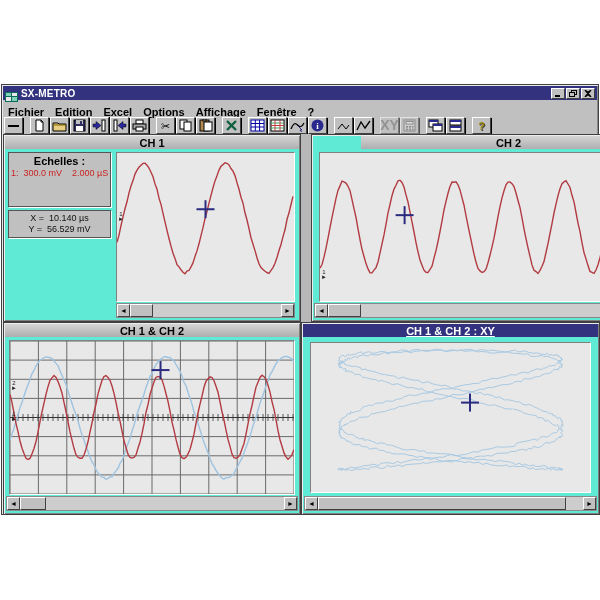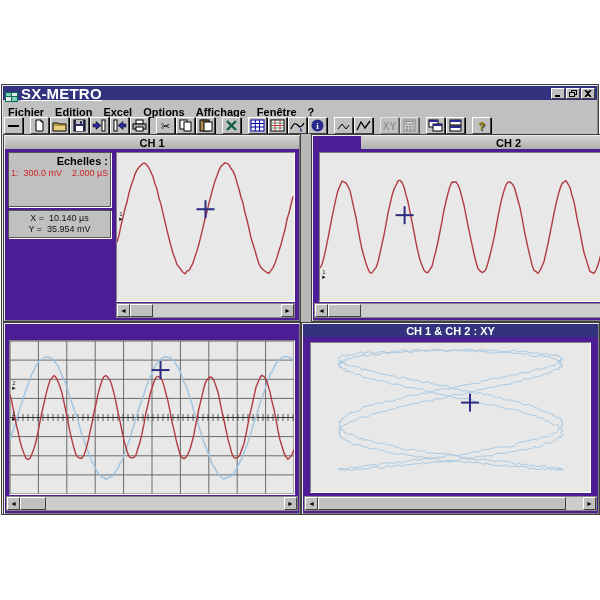--- a/index.html
+++ b/index.html
@@ -3,52 +3,52 @@
 <meta charset="utf-8">
 <style>
   html,body{margin:0;padding:0;}
   body{width:600px;height:600px;background:#ffffff;position:relative;overflow:hidden;
        font-family:"Liberation Sans",sans-serif;-webkit-font-smoothing:none;}
   .app{position:absolute;left:1px;top:84px;width:596px;height:429px;background:#c0c0c0;
        border:1px solid #404040;box-shadow:inset 1px 1px 0 #eaeaea, inset -1px -1px 0 #8a8a8a;}
   
   .titlebar{height:14px;background:#32327e;display:flex;align-items:center;padding:0 2px;margin:1px;}
   .title-icon{width:13px;height:10px;margin-right:3px;flex:0 0 auto;}
-  .title-text{flex:1;color:#fff;font-weight:bold;font-size:15px;line-height:11px;letter-spacing:.2px;white-space:nowrap;text-decoration:underline;}
+  .title-text{flex:1;color:#fff;font-weight:bold;font-size:10px;line-height:11px;letter-spacing:.2px;white-space:nowrap;}
   .win-btn{width:14px;height:11px;background:#c0c0c0;border:1px solid;border-color:#fff #404040 #404040 #fff;
            margin-left:1px;padding:0;display:flex;align-items:center;justify-content:center;}
   .win-btn svg{display:block;}
   
   .menubar{height:14px;display:flex;align-items:center;padding:0 6px;font-size:11px;font-weight:bold;}
   .menu-item{margin-right:11px;color:#000;white-space:pre;margin-top:7px;}
   .menu-item u{text-underline-offset:1px;}
   
   .toolbar{height:20px;display:flex;align-items:center;padding:0 2px 2px 2px;}
   .tbtn{width:19px;height:17px;background:#c0c0c0;border:1px solid;border-color:#fff #404040 #404040 #fff;
         box-shadow:1px 1px 0 #000;margin-right:1px;padding:0;display:flex;align-items:center;justify-content:center;}
   .tbtn.group{margin-left:6px;}
   .tbtn.disabled{filter:grayscale(1);opacity:.55;}
   .tbtn svg{display:block;}
   
   .mdi{position:absolute;left:1px;right:1px;top:49px;bottom:1px;background:#b8b8b8;}
-  .child{position:absolute;background:#4c1d95;border:1px solid #404040;
+  .child{position:absolute;background:#5eead4;border:1px solid #404040;
          box-shadow:inset 1px 1px 0 #ededed, inset -1px -1px 0 #808080;}
   .ctitle{height:13px;margin:1px 1px 0 1px;display:flex;align-items:center;justify-content:center;
           font-size:11px;font-weight:bold;background:linear-gradient(#d4d4d4,#aeaeae);color:#000;white-space:pre;}
   .child.active .ctitle{background:#32327e;color:#fff;}
-  .child.active .ctitle span{}
+  .child.active .ctitle span{text-decoration:underline;}
   .cbody{position:absolute;left:2px;right:2px;top:15px;bottom:2px;}
   .plot{position:absolute;background:#e8e8e8;border:1px solid;border-color:#808080 #ffffff #ffffff #808080;overflow:hidden;}
   .plot svg{position:absolute;left:0;top:0;}
   .marker{position:absolute;left:1px;display:flex;flex-direction:column;align-items:center;
           font-size:6px;line-height:5px;color:#222;pointer-events:none;}
   
   .sidebar{position:absolute;left:2px;top:2px;width:103px;}
   .infobox{border:1px solid #555;box-shadow:1px 1px 0 #fff;padding:2px 2px;margin-bottom:3px;background:#c0c0c0;}
-  .scales-label{font-size:11px;font-weight:bold;text-align:right;color:#000;}
+  .scales-label{font-size:11px;font-weight:bold;text-align:center;color:#000;}
   .scales-value{font-size:9px;color:#cc2222;white-space:pre;margin-top:1px;}
   .readout{font-size:9px;color:#111;white-space:pre;line-height:11px;text-align:center;}
   .spacer28{height:26px;}
   
   .sbar{position:absolute;height:13px;background:#cdcdcd;border:1px solid #888;display:flex;align-items:stretch;}
   .sb-btn{width:13px;flex:0 0 auto;background:#c0c0c0;border:1px solid;border-color:#fff #404040 #404040 #fff;
           padding:0;font-size:7px;line-height:9px;color:#000;display:flex;align-items:center;justify-content:center;}
   .sb-track{flex:1;position:relative;}
   .sb-thumb{position:absolute;top:0;bottom:0;background:#c0c0c0;border:1px solid;border-color:#fff #404040 #404040 #fff;}
 </style>
@@ -232,21 +232,21 @@
         </span>
       </button>
       <button class="tbtn">
         <span>
           <svg width="15" height="13" viewBox="0 0 15 13">
             <path d="M1 11 L5 3 L9 9 L14 2" fill="none" stroke="#000" stroke-width="1.3"></path>
           </svg>
         </span>
       </button>
       <button class="tbtn group disabled">
-        <span><span style="font-size:10px;font-weight:bold;color:#707070;">XY</span></span>
+        <span><span style="font-size:14px;font-weight:bold;color:#707070;">XY</span></span>
       </button>
       <button class="tbtn disabled">
         <span>
           <svg width="15" height="13" viewBox="0 0 15 13">
             <rect x="2" y="1" width="11" height="11" fill="#d8d8d8" stroke="#606060"></rect>
             <rect x="4" y="2.5" width="7" height="2.5" fill="#fff" stroke="#606060"></rect>
             <g fill="#606060">
               <rect x="4" y="7" width="2" height="1.6"></rect>
               <rect x="7" y="7" width="2" height="1.6"></rect>
               <rect x="10" y="7" width="1.5" height="1.6"></rect>
@@ -288,21 +288,21 @@
       <div class="ctitle"><span>CH 1</span></div>
       <div class="cbody">
         <div class="sidebar">
           <div class="infobox">
             <div class="scales-label">Echelles :</div>
             <div class="scales-value">1:  300.0 mV    2.000 µS</div>
             <div class="spacer28"></div>
           </div>
           <div class="infobox">
             <div class="readout">X =  10.140 µs</div>
-            <div class="readout">Y =  35.954 mV</div>
+            <div class="readout">Y =  56.529 mV</div>
           </div>
         </div>
         <div class="plot" id="plot-ch1" style="left:110px;top:2px;right:3px;bottom:17px;">
             <svg width="177" height="148">
               <polyline points="0,89.3 2,82.1 4,72.6 6,63.8 8,55.8 10,48.8 12,39.9 14,33.0 16,27.6 18,21.1 20,17.2 22,14.3 24,12.3 26,10.4 28,10.3 30,12.2 32,15.0 34,19.3 36,23.7 38,30.9 40,36.2 42,45.1 44,51.4 46,60.3 48,68.9 50,77.4 52,85.5 54,93.1 56,100.2 58,105.4 60,111.6 62,113.9 64,116.8 66,119.2 68,120.7 70,118.1 72,117.5 74,113.9 76,109.9 78,103.4 80,97.9 82,90.8 84,82.7 86,74.7 88,65.6 90,58.6 92,50.1 94,42.4 96,34.8 98,27.9 100,22.8 102,17.1 104,13.3 106,11.6 108,9.8 110,10.3 112,12.0 114,15.5 116,18.2 118,22.6 120,29.6 122,36.3 124,44.2 126,50.1 128,59.8 130,67.0 132,75.7 134,84.7 136,91.3 138,97.6 140,104.7 142,110.8 144,114.5 146,116.4 148,118.3 150,119.5 152,120.3 154,117.3 156,114.6 158,110.3 160,104.5 162,97.5 164,91.5 166,83.6 168,76.8 170,66.5 172,59.8 174,51.5 176,43.3 " fill="none" stroke="#b23b42" stroke-width="1.4"></polyline>
               <g stroke="#2a2a7e" stroke-width="2">
                 <line x1="79.5" y1="56.24" x2="97.5" y2="56.24"></line>
                 <line x1="88.5" y1="47.24" x2="88.5" y2="65.24000000000001"></line>
               </g>
             </svg>
@@ -349,20 +349,21 @@
               <div class="sb-thumb" style="left:0%;width:10%;"></div>
             </div>
             <button class="sb-btn">
               <span>►</span>
             </button>
           </div>
       </div>
     </div>
 
     <div class="child" style="left:0;top:188px;width:296px;height:191px;">
+      <div class="ctitle"><span>CH 1 &amp; CH 2</span></div>
       <div class="cbody">
         <div class="plot" id="plot-ch1ch2" style="left:3px;top:2px;right:3px;bottom:17px;">
             <svg width="284" height="153">
               <line x1="0.0" y1="0" x2="0.0" y2="153" stroke="#6a6a6a" stroke-width="1"></line>
               <line x1="28.4" y1="0" x2="28.4" y2="153" stroke="#6a6a6a" stroke-width="1"></line>
               <line x1="56.8" y1="0" x2="56.8" y2="153" stroke="#6a6a6a" stroke-width="1"></line>
               <line x1="85.2" y1="0" x2="85.2" y2="153" stroke="#6a6a6a" stroke-width="1"></line>
               <line x1="113.6" y1="0" x2="113.6" y2="153" stroke="#6a6a6a" stroke-width="1"></line>
               <line x1="142.0" y1="0" x2="142.0" y2="153" stroke="#6a6a6a" stroke-width="1"></line>
               <line x1="170.4" y1="0" x2="170.4" y2="153" stroke="#6a6a6a" stroke-width="1"></line>

